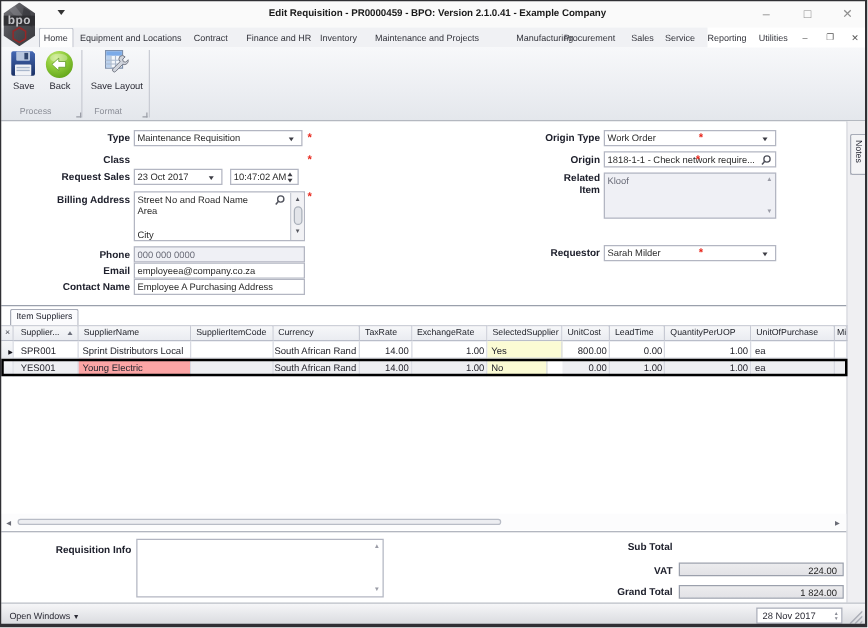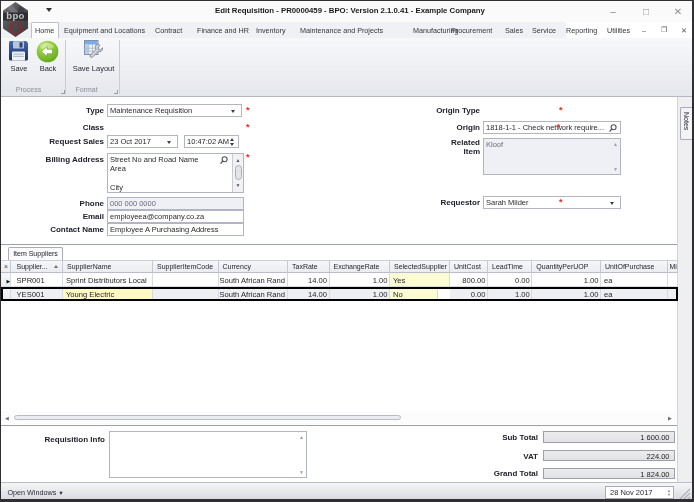--- a/index.html
+++ b/index.html
@@ -185,20 +185,21 @@
   <div class="star" style="left:245px; top:54px;">*</div>
 
   <div class="flabel" style="right:573px; top:101px;">Phone</div>
   <div class="field dis" style="left:106px; top:99px; width:137px; height:13px;">000 000 0000</div>
   <div class="flabel" style="right:573px; top:114px;">Email</div>
   <div class="field" style="left:106px; top:112px; width:137px; height:13px;">employeea@company.co.za</div>
   <div class="flabel" style="right:573px; top:127px;margin-left:16px;">Contact Name</div>
   <div class="field" style="left:106px; top:125px; width:137px; height:13px;">Employee A Purchasing Address</div>
 
   <div class="flabel" style="right:197px; top:8px;">Origin Type</div>
+  <div class="field" style="left:482px; top:6px; width:138px; height:13px;">Work Order<span class="ddarrow"></span></div>
   <div class="star" style="left:558px; top:6.5px;">*</div>
 
   <div class="flabel" style="right:197px; top:25px;">Origin</div>
   <div class="field" style="left:482px; top:23px; width:138px; height:13px;">1818-1-1 - Check network require...<svg class="mag" style="right:3px; top:1.5px;" width="9" height="9" viewBox="0 0 9 9">
         <circle cx="5.6" cy="3.2" r="2.5" fill="none" stroke="#50525c" stroke-width="1.1"></circle>
         <line x1="3.8" y1="5" x2="1.6" y2="7.6" stroke="#50525c" stroke-width="1.2"></line>
       </svg></div>
   <div class="star" style="left:555.5px; top:23.5px;">*</div>
 
   <div class="flabel" style="right:197px; top:40px; text-align:right;">Related<br>Item</div>
@@ -240,21 +241,21 @@
       <div class="gc num" style="left:287px;top:13px;width:41.5px;">14.00</div>
       <div class="gc num" style="left:328.5px;top:13px;width:60.5px;">1.00</div>
       <div class="gc yel" style="left:389px;top:13px;width:60px;">Yes</div>
       <div class="gc num" style="left:449px;top:13px;width:38px;">800.00</div>
       <div class="gc num" style="left:487px;top:13px;width:44.3px;">0.00</div>
       <div class="gc num" style="left:531.3px;top:13px;width:68.7px;">1.00</div>
       <div class="gc" style="left:600px;top:13px;width:66.5px;">ea</div>
       <div class="gc" style="left:666.5px;top:13px;width:10px;padding-left:2px;"></div>
       <div class="gc" style="left:0px;top:27px;width:10px;background:linear-gradient(#f6f7f9,#eaecf1);padding-left:2px;"></div>
       <div class="gc" style="left:10px;top:27px;width:52px;background:#eeeff2;padding-left:5.5px;">YES001</div>
-      <div class="gc" style="left:62px;top:27px;width:90px;background:#fef9c3;">Young Electric</div>
+      <div class="gc" style="left:62px;top:27px;width:90px;background:#fca5a5;">Young Electric</div>
       <div class="gc" style="left:152px;top:27px;width:65.5px;background:#eeeff2;"></div>
       <div class="gc" style="left:217.5px;top:27px;width:69.5px;background:#eeeff2;padding-left:1px;">South African Rand</div>
       <div class="gc num" style="left:287px;top:27px;width:41.5px;background:#eeeff2;">14.00</div>
       <div class="gc num" style="left:328.5px;top:27px;width:60.5px;background:#eeeff2;">1.00</div>
       <div class="gc yel" style="left:389px;top:27px;width:48px;">No</div>
       <div class="gc num" style="left:449px;top:27px;width:38px;background:#eeeff2;">0.00</div>
       <div class="gc num" style="left:487px;top:27px;width:44.3px;background:#eeeff2;">1.00</div>
       <div class="gc num" style="left:531.3px;top:27px;width:68.7px;background:#eeeff2;">1.00</div>
       <div class="gc" style="left:600px;top:27px;width:66.5px;background:#eeeff2;">ea</div>
       <div class="gc" style="left:666.5px;top:27px;width:10px;background:#eeeff2;padding-left:2px;"></div>
@@ -269,21 +270,20 @@
 </div>
 
 <div id="bottom">
   <div class="flabel" style="right:572px; top:9px;">Requisition Info</div>
   <div class="field" style="left:108px; top:5px; width:198px; height:47px;">
     <span style="position:absolute; right:2px; top:2px; color:#9a9ca6; font-size:5px;">▲</span>
     <span style="position:absolute; right:2px; bottom:2px; color:#9a9ca6; font-size:5px;">▼</span>
   </div>
 
   <div class="flabel" style="right:139px; top:7px;">Sub Total</div>
-  <div class="sumbox" style="top:5px;">1 600.00</div>
   <div class="flabel" style="right:139px; top:25.5px;">VAT</div>
   <div class="sumbox" style="top:23.5px;">224.00</div>
   <div class="flabel" style="right:139px; top:43px;text-align:right;">Grand Total</div>
   <div class="sumbox" style="top:41.5px;">1 824.00</div>
 </div>
 
 <div id="statusbar">
   <div class="abs" style="left:6.5px; top:5px;">Open Windows <span style="font-size:5.5px;">▼</span></div>
   <div class="abs" style="left:604px; top:3px; width:69px; height:13px; background:#fff; border:1px solid #a8acb8; font-size:7.5px; padding:1px 0 0 4px;">28 Nov 2017
     <span style="position:absolute; right:2px; top:1px; color:#8a8c96; font-size:4px;">▲</span>

